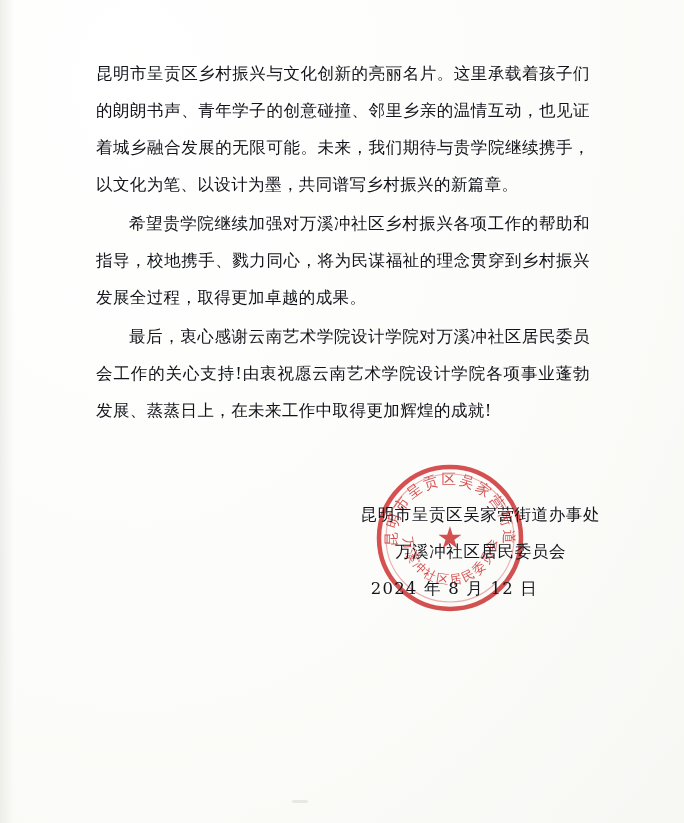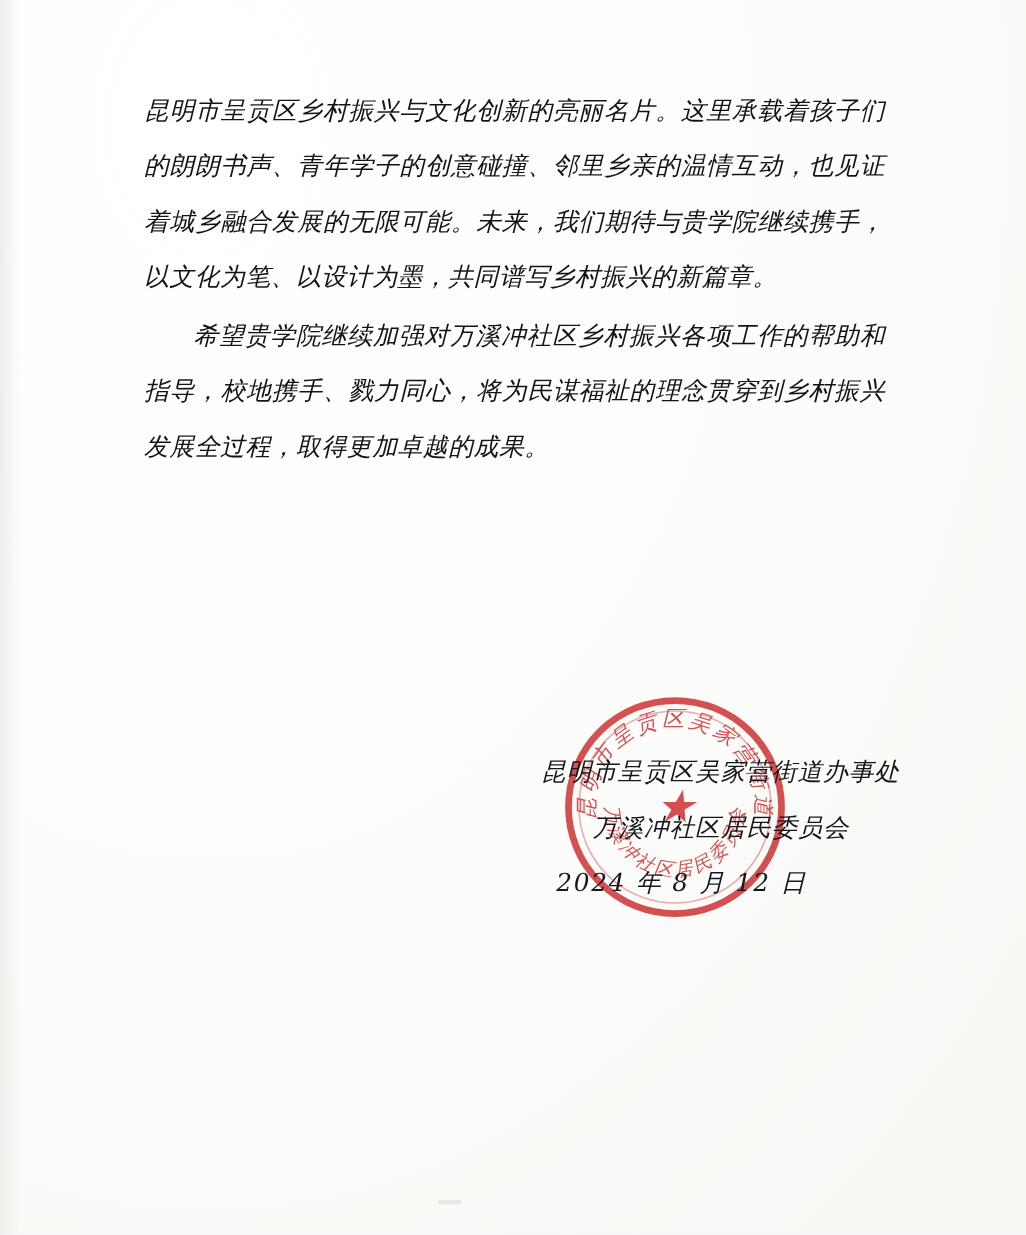--- a/index.html
+++ b/index.html
@@ -11,22 +11,21 @@
     height: 823px;
     background: #ffffff;
     font-family: "DejaVu Serif", serif;
     overflow: hidden;
     position: relative;
   }
   .page {
     position: relative;
     width: 684px;
     height: 823px;
-    background: #e5e5e5;
-    font-style: italic;
+    background: #86efac;
   }
   
   .paper-tint {
     position: absolute;
     inset: 0;
     background:
       radial-gradient(ellipse at 20% 10%, #ffffff 0%, #fcfcfa 55%, #f7f7f4 100%);
     pointer-events: none;
   }
   .body-text {
@@ -104,20 +103,21 @@
 </head>
 <body>
 
 <div class="page">
   <div class="paper-tint"></div>
   <div class="edge-shadow"></div>
 
   <div class="body-text">
     <p class="para first">昆明市呈贡区乡村振兴与文化创新的亮丽名片。这里承载着孩子们的朗朗书声、青年学子的创意碰撞、邻里乡亲的温情互动，也见证着城乡融合发展的无限可能。未来，我们期待与贵学院继续携手，以文化为笔、以设计为墨，共同谱写乡村振兴的新篇章。</p>
     <p class="para">希望贵学院继续加强对万溪冲社区乡村振兴各项工作的帮助和指导，校地携手、戮力同心，将为民谋福祉的理念贯穿到乡村振兴发展全过程，取得更加卓越的成果。</p>
+    <p class="para">最后，衷心感谢云南艺术学院设计学院对万溪冲社区居民委员会工作的关心支持!由衷祝愿云南艺术学院设计学院各项事业蓬勃发展、蒸蒸日上，在未来工作中取得更加辉煌的成就!</p>
   </div>
 
   <div class="seal">
     <svg width="152" height="152" viewBox="0 0 152 152" aria-hidden="true">
       <defs>
         <path id="sealTopArc" d="M 22,76 A 54,54 0 0 1 130,76"></path>
         <path id="sealBottomArc" d="M 30,76 A 46,46 0 0 0 122,76"></path>
       </defs>
       <circle cx="76" cy="76" r="71" fill="none" stroke="#cf2a2c" stroke-width="4.5"></circle>
       <circle cx="76" cy="76" r="64" fill="none" stroke="#cf2a2c" stroke-width="1.1" opacity="0.45"></circle>

